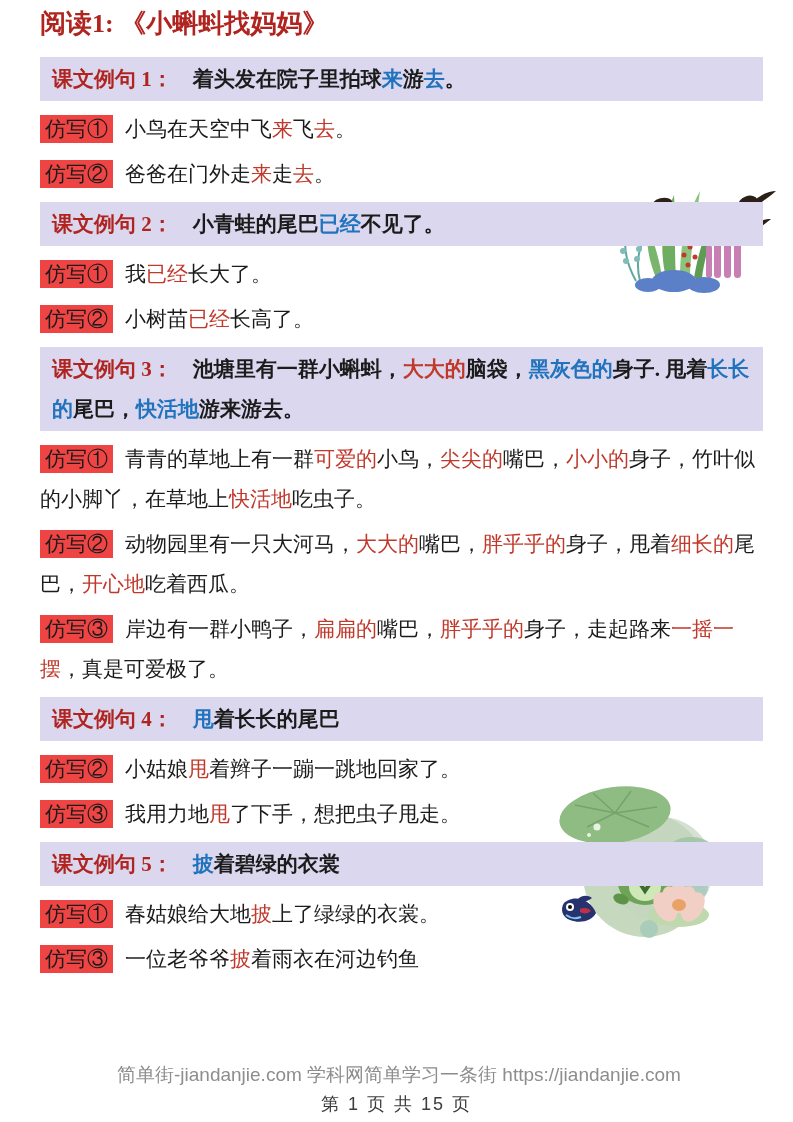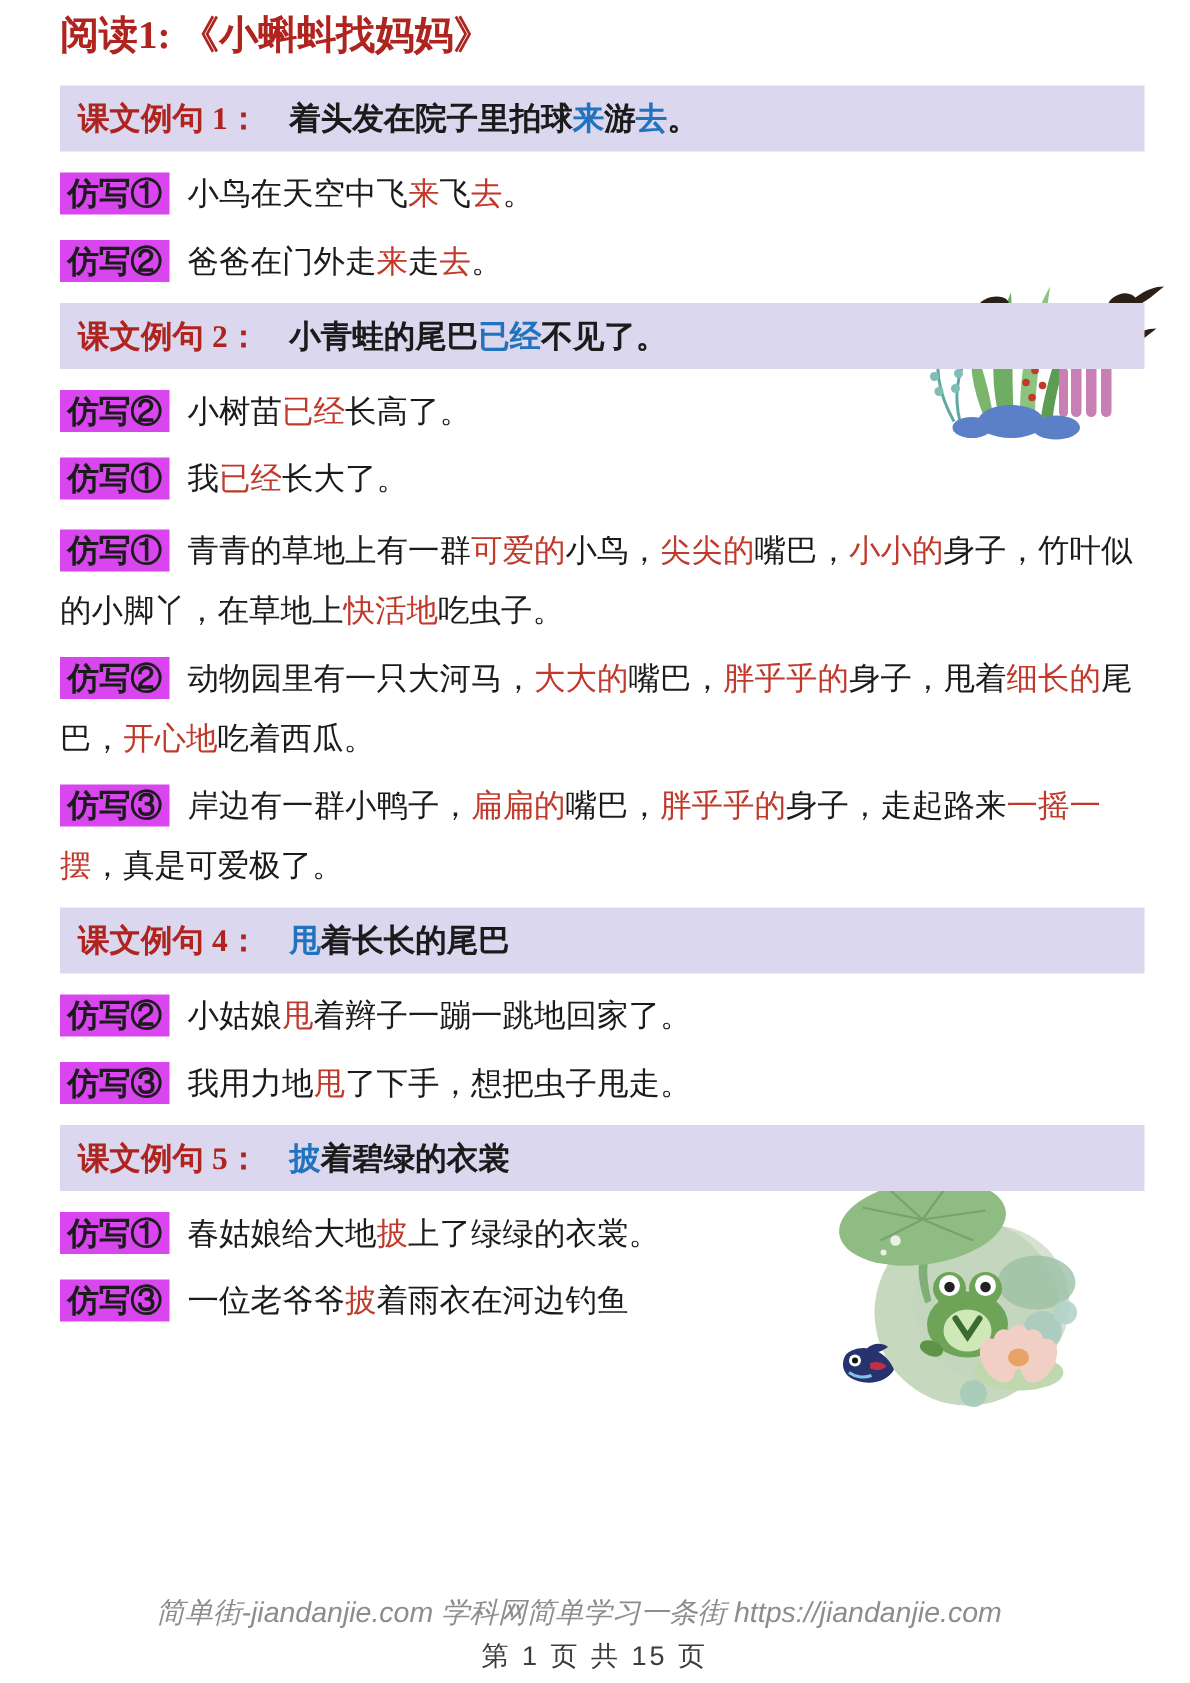--- a/index.html
+++ b/index.html
@@ -24,34 +24,34 @@
     padding:2px 10px 2px 12px;
     font-size:21px;line-height:40px;font-weight:bold;color:#1b1b1b;
     margin:0 0 8px 0;
   }
   .sec-label{color:#b02420;margin-right:20px;}
   .section{margin-bottom:8px;}
   .item{
     font-size:21px;line-height:40px;color:#1b1b1b;margin:5px 0;
   }
   .item-label{
-    background:#d946ef;padding:2px 5px;font-weight:bold;margin-right:12px;
+    background:#ef4444;padding:2px 5px;font-weight:normal;margin-right:12px;
     white-space:nowrap;
   }
   .seg-k{color:#1b1b1b;}
   .seg-r{color:#c0392b;}
   .seg-b{color:#2273be;}
   .illus{position:absolute;z-index:1;pointer-events:none;}
   #illus-tadpoles{left:596px;top:183px;}
   #illus-frog{left:553px;top:783px;}
   #illus-fish{left:558px;top:893px;}
   .watermark{
-    position:absolute;left:104px;top:1062px;width:620px;z-index:3;
+    position:absolute;left:117px;top:1062px;width:620px;z-index:3;
     font-family:"Liberation Sans","DejaVu Sans",sans-serif;
-    font-size:19px;color:#8d8d8d;white-space:nowrap;font-style:italic;
+    font-size:19px;color:#8d8d8d;white-space:nowrap;
   }
   .page-footer{
     position:absolute;left:0;top:1092px;width:100%;text-align:center;z-index:3;
     font-family:"Liberation Sans","DejaVu Sans",sans-serif;
     font-size:18px;color:#3c3c3c;letter-spacing:2px;
   }
 </style>
 </head>
 <body>
 
@@ -59,24 +59,25 @@
   <h2 class="c-red">阅读1: 《小蝌蚪找妈妈》</h2>
 
   <div id="sections">
       <section class="section">
         <div class="sec-header"><span class="sec-label">课文例句 1：</span><span class="seg-k">着头发在院子里拍球</span><span class="seg-b">来</span><span class="seg-k">游</span><span class="seg-b">去</span><span class="seg-k">。</span></div>
         <div class="item"><span class="item-label">仿写①</span><span class="item-text"><span class="seg-k">小鸟在天空中飞</span><span class="seg-r">来</span><span class="seg-k">飞</span><span class="seg-r">去</span><span class="seg-k">。</span></span></div>
         <div class="item"><span class="item-label">仿写②</span><span class="item-text"><span class="seg-k">爸爸在门外走</span><span class="seg-r">来</span><span class="seg-k">走</span><span class="seg-r">去</span><span class="seg-k">。</span></span></div>
       </section>
       <section class="section">
         <div class="sec-header"><span class="sec-label">课文例句 2：</span><span class="seg-k">小青蛙的尾巴</span><span class="seg-b">已经</span><span class="seg-k">不见了。</span></div>
+        <div class="item"><span class="item-label">仿写①</span><span class="item-text"><span class="seg-k">我</span><span class="seg-r">已经</span><span class="seg-k">长大了。</span></span></div>
         <div class="item"><span class="item-label">仿写②</span><span class="item-text"><span class="seg-k">小树苗</span><span class="seg-r">已经</span><span class="seg-k">长高了。</span></span></div>
-        <div class="item"><span class="item-label">仿写①</span><span class="item-text"><span class="seg-k">我</span><span class="seg-r">已经</span><span class="seg-k">长大了。</span></span></div>
-      </section>
-      <section class="section">
+      </section>
+      <section class="section">
+        <div class="sec-header"><span class="sec-label">课文例句 3：</span><span class="seg-k">池塘里有一群小蝌蚪，</span><span class="seg-r">大大的</span><span class="seg-k">脑袋，</span><span class="seg-b">黑灰色的</span><span class="seg-k">身子. 甩着</span><span class="seg-b">长长的</span><span class="seg-k">尾巴，</span><span class="seg-b">快活地</span><span class="seg-k">游来游去。</span></div>
         <div class="item"><span class="item-label">仿写①</span><span class="item-text"><span class="seg-k">青青的草地上有一群</span><span class="seg-r">可爱的</span><span class="seg-k">小鸟，</span><span class="seg-r">尖尖的</span><span class="seg-k">嘴巴，</span><span class="seg-r">小小的</span><span class="seg-k">身子，竹叶似的小脚丫，在草地上</span><span class="seg-r">快活地</span><span class="seg-k">吃虫子。</span></span></div>
         <div class="item"><span class="item-label">仿写②</span><span class="item-text"><span class="seg-k">动物园里有一只大河马，</span><span class="seg-r">大大的</span><span class="seg-k">嘴巴，</span><span class="seg-r">胖乎乎的</span><span class="seg-k">身子，甩着</span><span class="seg-r">细长的</span><span class="seg-k">尾巴，</span><span class="seg-r">开心地</span><span class="seg-k">吃着西瓜。</span></span></div>
         <div class="item"><span class="item-label">仿写③</span><span class="item-text"><span class="seg-k">岸边有一群小鸭子，</span><span class="seg-r">扁扁的</span><span class="seg-k">嘴巴，</span><span class="seg-r">胖乎乎的</span><span class="seg-k">身子，走起路来</span><span class="seg-r">一摇一摆</span><span class="seg-k">，真是可爱极了。</span></span></div>
       </section>
       <section class="section">
         <div class="sec-header"><span class="sec-label">课文例句 4：</span><span class="seg-b">甩</span><span class="seg-k">着长长的尾巴</span></div>
         <div class="item"><span class="item-label">仿写②</span><span class="item-text"><span class="seg-k">小姑娘</span><span class="seg-r">甩</span><span class="seg-k">着辫子一蹦一跳地回家了。</span></span></div>
         <div class="item"><span class="item-label">仿写③</span><span class="item-text"><span class="seg-k">我用力地</span><span class="seg-r">甩</span><span class="seg-k">了下手，想把虫子甩走。</span></span></div>
       </section>
       <section class="section">

